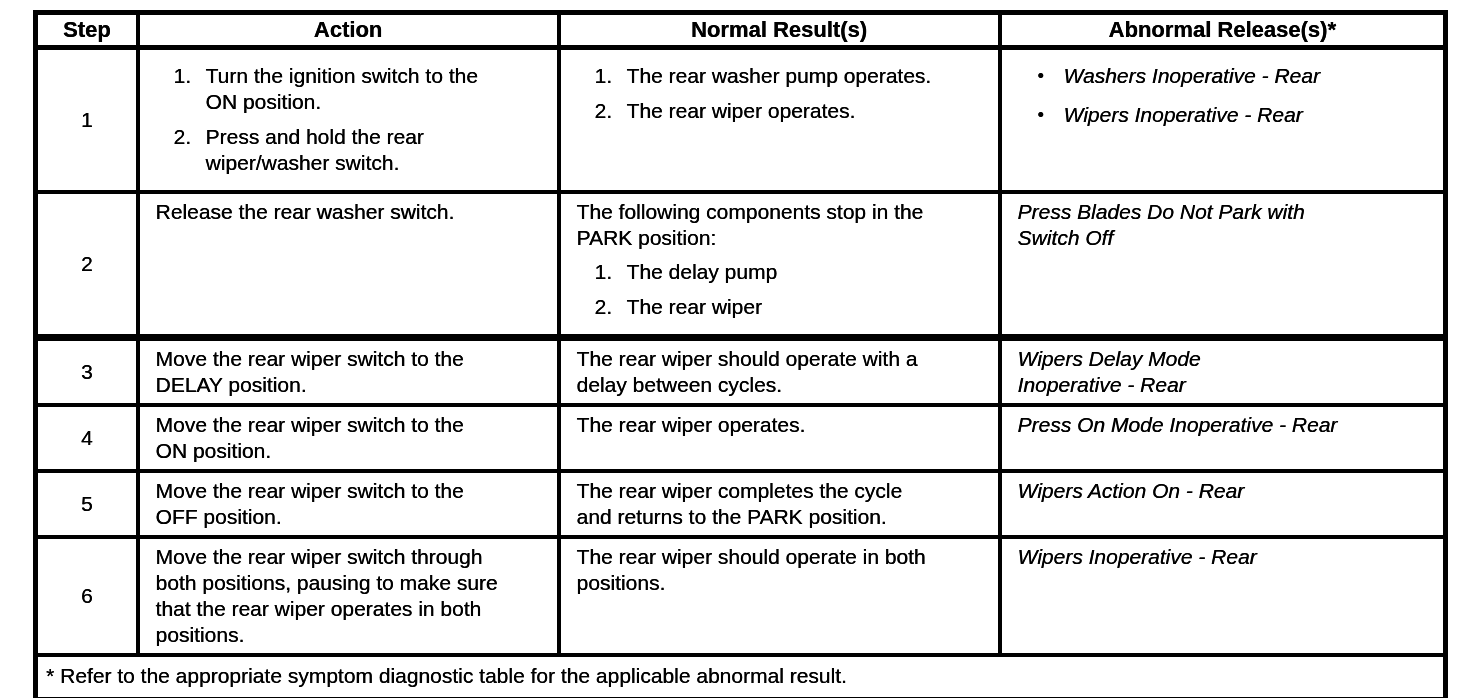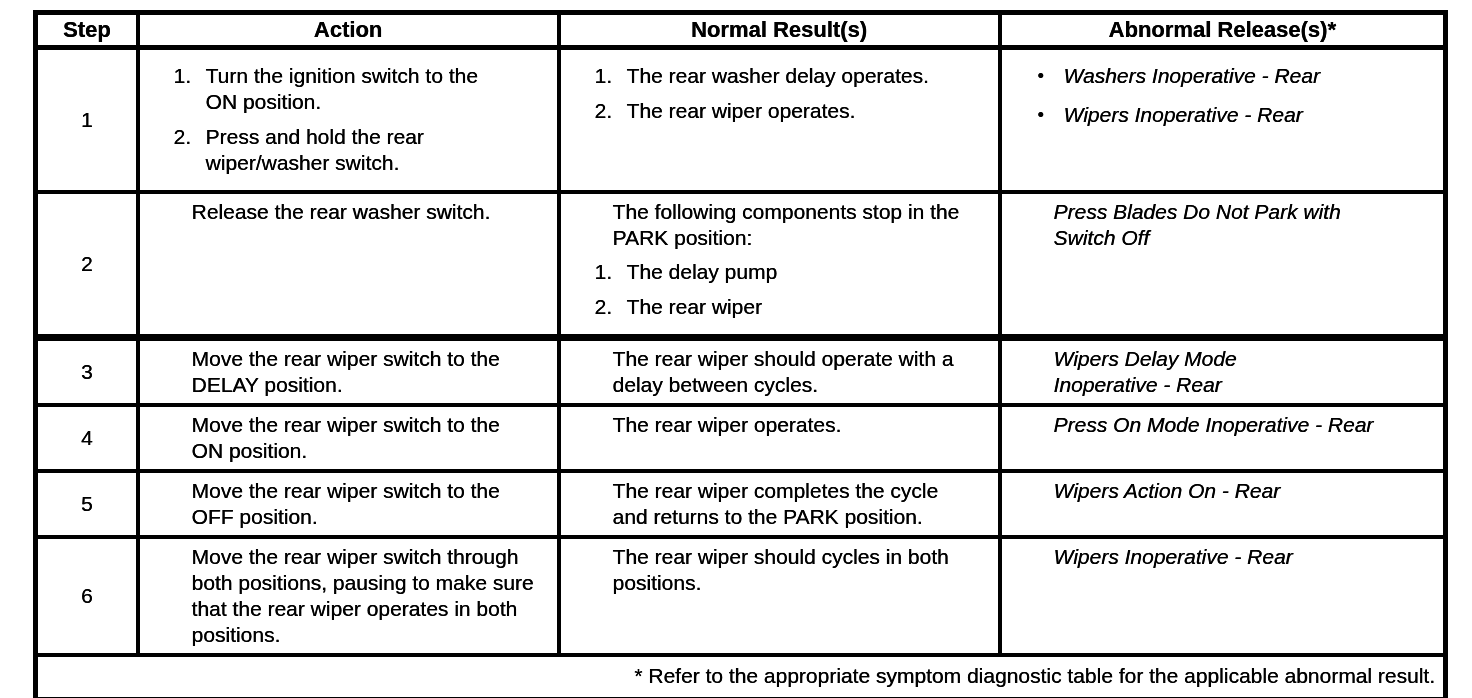--- a/index.html
+++ b/index.html
@@ -41,36 +41,35 @@
     line-height: 26px;
     padding: 5px 8px 5px 16px;
     text-shadow: 0.3px 0 0 #000;
   }
   td.step-cell {
     vertical-align: middle;
     text-align: center;
     padding: 0;
   }
   tr.thick-top td { border-top-width: 7px; }
-  .cell-text { white-space: pre-line; margin-left: 36px; }
+  .cell-text { white-space: pre-line; }
   .olist { margin: 8px 0 0 18px; }
   .oitem { display: flex; margin-bottom: 9px; }
   .marker { flex: none; width: 32px; }
   .itext { white-space: pre-line; }
   .blist { margin: 8px 0 0 20px; }
   .bitem { display: flex; margin-bottom: 13px; }
   .bullet { flex: none; width: 26px; font-size: 18px; }
   td.abnormal .cell-text,
   td.abnormal .itext { font-style: italic; }
   td.footnote-cell {
     vertical-align: middle;
     height: 34px;
     padding: 2px 8px 4px 8px;
     white-space: nowrap;
-    text-align: right;
   }
 </style>
 </head>
 <body>
 
 <div class="sheet">
   <table class="diag">
     <colgroup>
       <col style="width:102px">
       <col style="width:421px">
@@ -99,21 +98,21 @@
                 <span class="marker">2.</span>
                 <span class="itext">Press and hold the rear
 wiper/washer switch.</span>
               </div>
             </div>
           </td>
           <td>
             <div class="olist">
               <div class="oitem">
                 <span class="marker">1.</span>
-                <span class="itext">The rear washer delay operates.</span>
+                <span class="itext">The rear washer pump operates.</span>
               </div>
               <div class="oitem">
                 <span class="marker">2.</span>
                 <span class="itext">The rear wiper operates.</span>
               </div>
             </div>
           </td>
           <td class="abnormal">
             <div class="blist">
               <div class="bitem">
@@ -195,21 +194,21 @@
         </tr>
         <tr style="height: 107px;">
           <td class="step-cell">6</td>
           <td>
             <div class="cell-text">Move the rear wiper switch through
 both positions, pausing to make sure
 that the rear wiper operates in both
 positions.</div>
           </td>
           <td>
-            <div class="cell-text">The rear wiper should cycles in both
+            <div class="cell-text">The rear wiper should operate in both
 positions.</div>
           </td>
           <td class="abnormal">
             <div class="cell-text">Wipers Inoperative - Rear</div>
           </td>
         </tr>
       </tbody>
     <tfoot>
       <tr>
         <td class="footnote-cell" colspan="4">* Refer to the appropriate symptom diagnostic table for the applicable abnormal result.</td>

